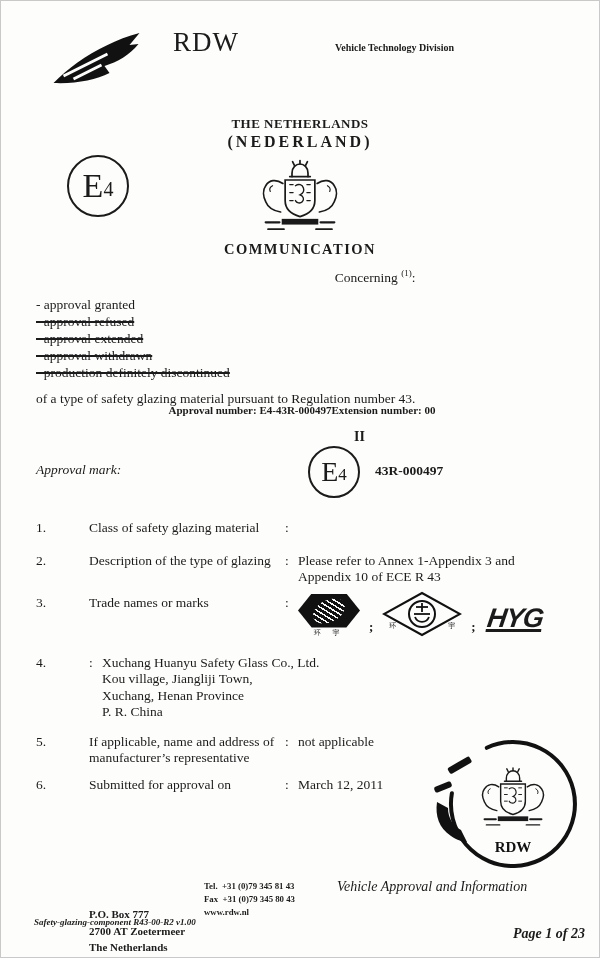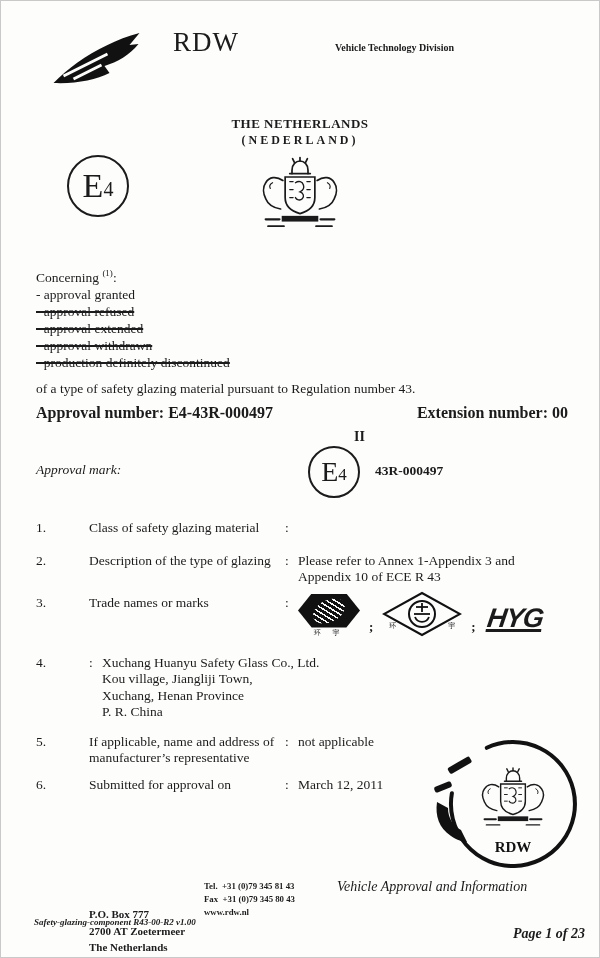--- a/index.html
+++ b/index.html
@@ -8,42 +8,42 @@
     background:#fdfdfc;border:1px solid #c9c9c9;overflow:hidden;
     font-family:"Liberation Serif","DejaVu Serif",serif;color:#1b1b1b;
   }
   
   .bird{position:absolute;left:48px;top:28px;width:96px;height:62px;}
   .rdw-title{position:absolute;left:172px;top:26px;font-size:27px;letter-spacing:1px;}
   .division{position:absolute;left:334px;top:41px;font-size:10px;font-weight:bold;}
   
   .center-head{position:absolute;top:115px;left:0;right:0;text-align:center;}
   .country{font-size:13px;font-weight:bold;letter-spacing:.5px;}
-  .country-native{font-size:12px;font-weight:bold;letter-spacing:3px;margin-top:1px;}
+  .country-native{font-size:16px;font-weight:bold;letter-spacing:3px;margin-top:1px;}
   .coa-main{display:block;margin:5px auto 0;width:134px;height:80px;}
   .communication{font-size:14.5px;font-weight:bold;letter-spacing:1.5px;margin-top:5px;}
   
   .e-badge{position:absolute;display:flex;align-items:center;justify-content:center;
     border:2.5px solid #1b1b1b;border-radius:50%;background:#fdfdfc;}
   .e-badge-left{left:66px;top:154px;width:58px;height:58px;}
   .e-badge-left .e-letter{font-size:34px;line-height:1;}
   .e-badge-left .e-digit{font-size:20px;margin-top:7px;}
   .e-badge-mark{left:307px;top:445px;width:48px;height:48px;border-width:2px;}
   .e-badge-mark .e-letter{font-size:28px;line-height:1;}
   .e-badge-mark .e-digit{font-size:17px;margin-top:6px;}
   
   .concerning{position:absolute;left:35px;top:267px;font-size:13.5px;}
-  .concerning-head{}
+  .concerning-head{margin-bottom:10px;text-align:right;}
   .concerning-head sup{font-size:9px;}
   .opt{line-height:17px;}
   .struck{text-decoration:line-through;text-decoration-thickness:1.5px;}
   .subject{margin-top:10px;}
   
   .approval-row{position:absolute;left:35px;top:403px;width:532px;display:flex;
-    justify-content:space-between;font-weight:bold;font-size:16px;}
+    justify-content:center;font-weight:bold;font-size:11px;}
   .mark-label{position:absolute;left:35px;top:461px;font-style:italic;font-size:13.5px;}
   .mark-class{position:absolute;left:353px;top:428px;font-weight:bold;font-size:14px;}
   .mark-number{position:absolute;left:374px;top:462px;font-weight:bold;font-size:13.5px;}
   
   .items{position:absolute;left:35px;top:519px;width:548px;font-size:13.5px;line-height:16.5px;}
   .item-row{display:flex;align-items:flex-start;}
   .col-no{width:53px;}
   .col-label{width:196px;}
   .col-colon{width:13px;}
   .col-value{flex:1;}
@@ -111,20 +111,21 @@
   </svg>
   <div class="rdw-title">RDW</div>
   <div class="division">Vehicle Technology Division</div>
 
   <div class="center-head">
     <div class="country">THE NETHERLANDS</div>
     <div class="country-native">(NEDERLAND)</div>
     <svg class="coa-main" viewBox="12 -2 96 70">
       <use href="#coa"></use>
     </svg>
+    <div class="communication">COMMUNICATION</div>
   </div>
 
   <div class="e-badge e-badge-left">
     <span class="e-letter">E</span>
     <span class="e-digit">4</span>
   </div>
 
   <div class="concerning">
     <div class="concerning-head"><span>Concerning</span> <sup>(1)</sup><span>:</span></div>
     <div class="opt">- approval granted</div>

